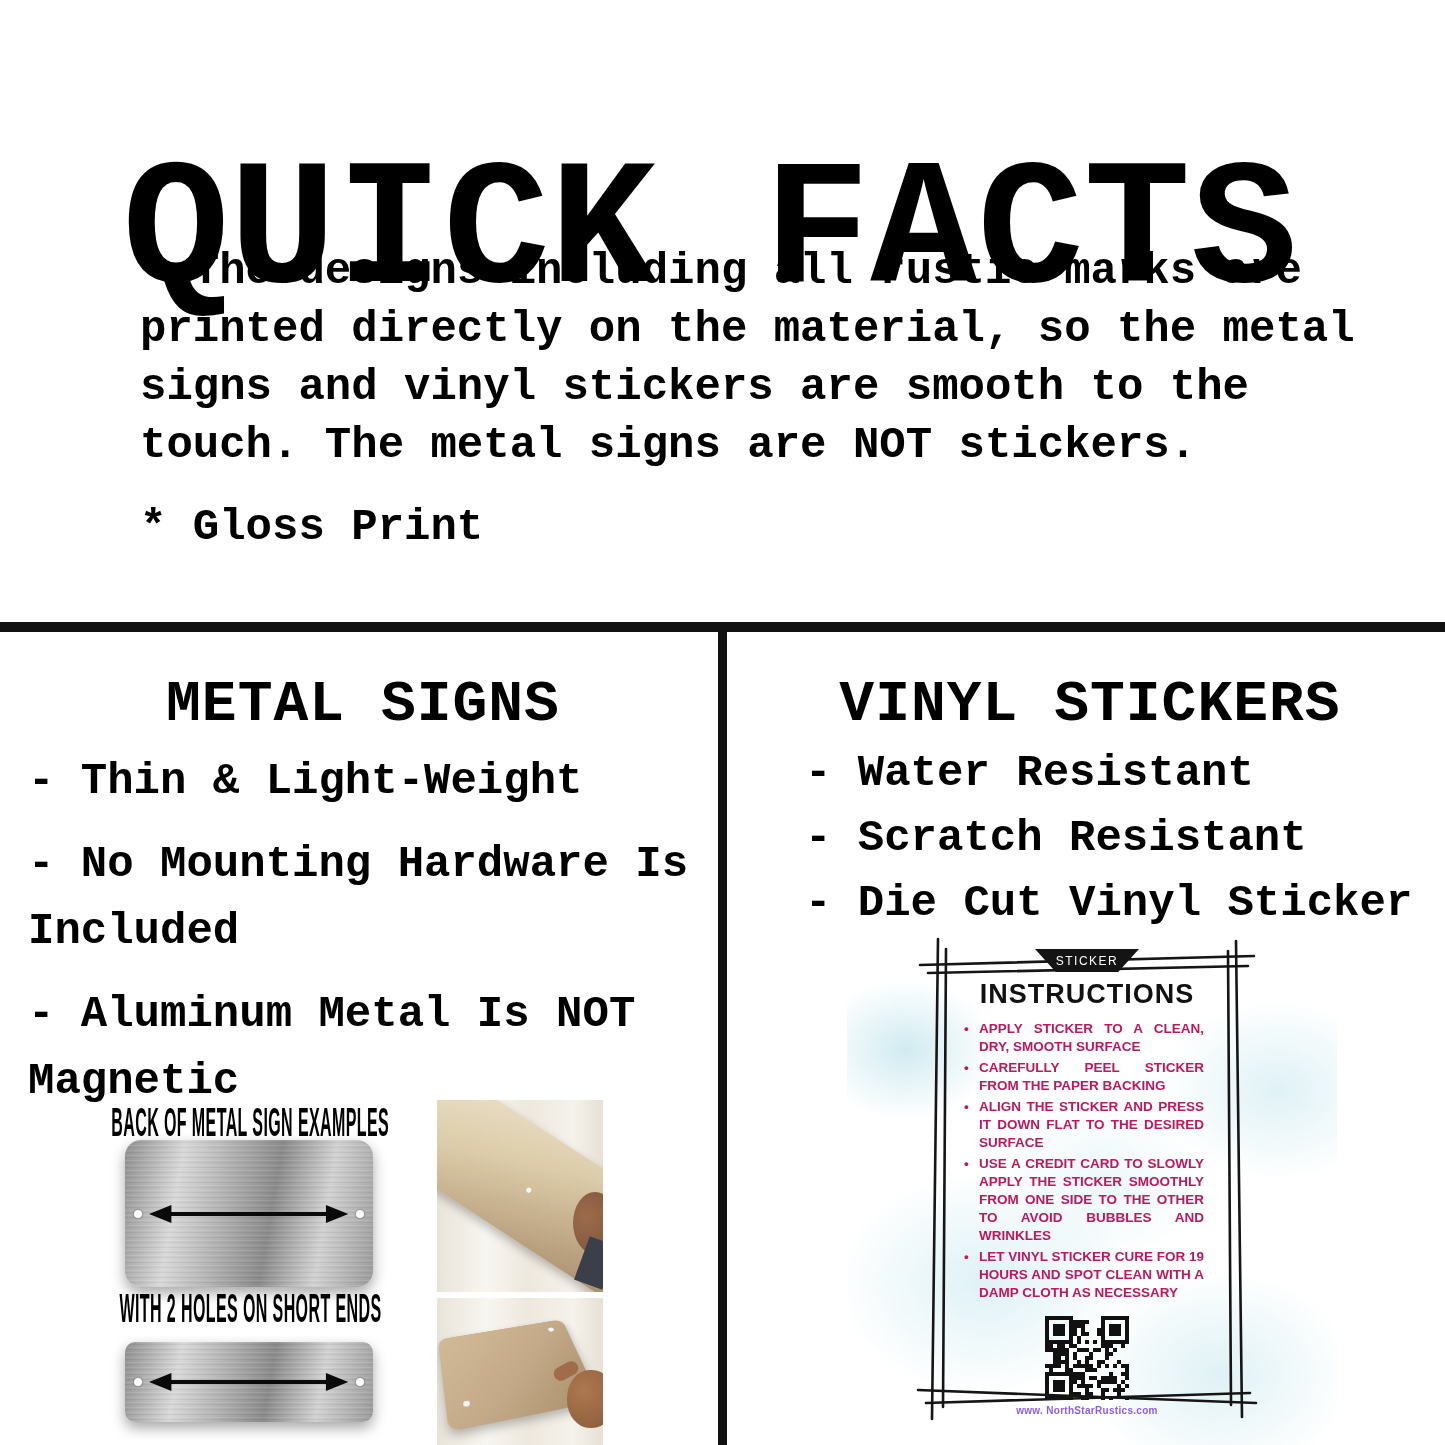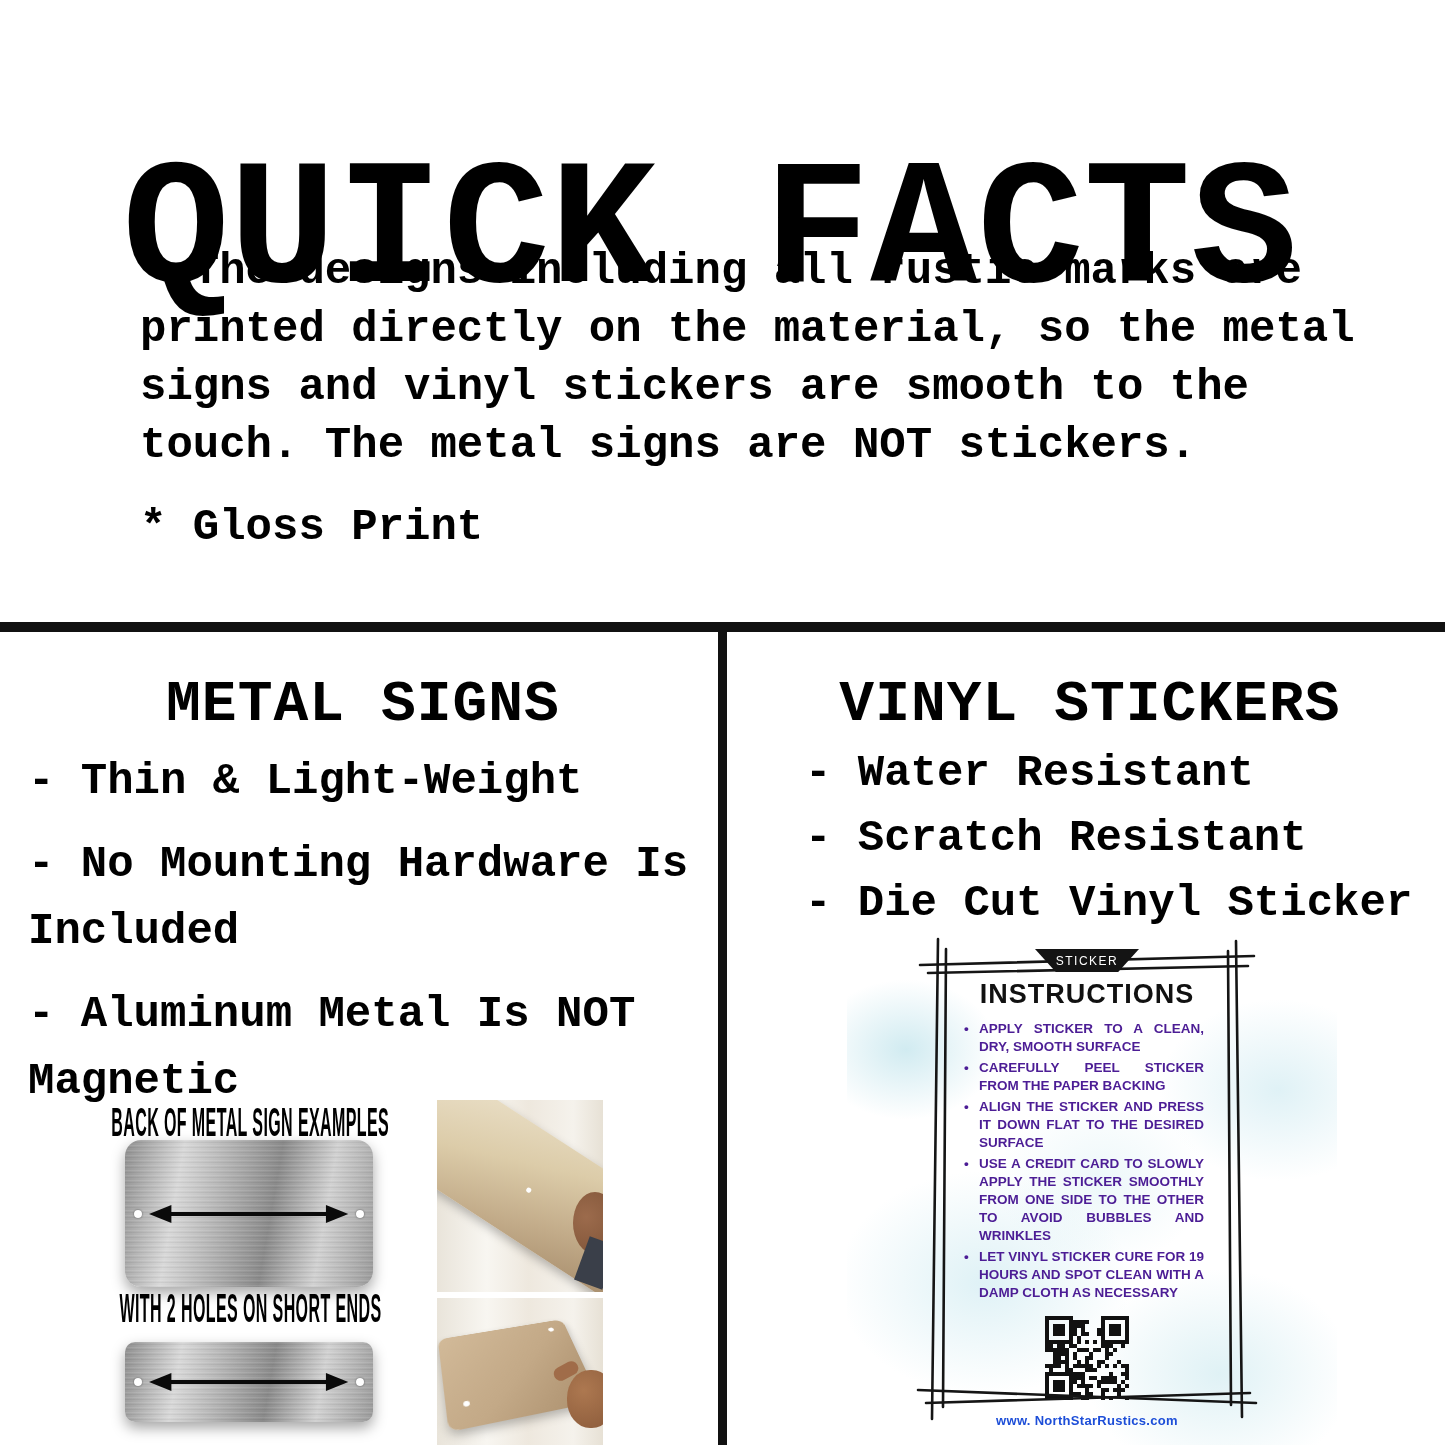--- a/index.html
+++ b/index.html
@@ -87,26 +87,26 @@
         font-family:"Liberation Sans", sans-serif;}
   .card-border{position:absolute;left:-16px;top:-10px;width:342px;height:497px;pointer-events:none;}
   .badge{position:absolute;top:4px;left:50%;transform:translateX(-50%);width:104px;height:23px;
          background:#141414;clip-path:polygon(0 0,100% 0,80% 100%,20% 100%);
          display:flex;align-items:center;justify-content:center;color:#fff;
          font-size:12px;font-weight:400;letter-spacing:1.5px;z-index:3;}
   .card-heading{margin:0;padding-top:34px;text-align:center;font-size:27px;font-weight:700;
                 letter-spacing:1px;color:#111;}
   .steps{margin:10px 26px 0 32px;padding:0;}
   .steps li{list-style:none;position:relative;padding-left:15px;margin:0 12px 3px 0;
-            font-size:13.5px;font-weight:700;line-height:18px;text-align:justify;color:#4c1d95;}
+            font-size:13.5px;font-weight:700;line-height:18px;text-align:justify;color:#be185d;}
   .steps li::before{content:"\2022";position:absolute;left:0;top:0;}
   .qr{margin:14px auto 0;width:84px;height:84px;display:grid;
       grid-template-columns:repeat(21,4px);grid-auto-rows:4px;}
   .qr b{background:#111;}
-  .website{margin-top:13px;text-align:center;font-size:13px;font-weight:700;color:#1d4ed8;
+  .website{margin-top:5px;text-align:center;font-size:10px;font-weight:700;color:#8b5cf6;
            letter-spacing:.3px;}
 </style>
 </head>
 <body>
 
 <div class="page">
 
   <h1 class="title">QUICK FACTS</h1>
 
   <div class="intro">

